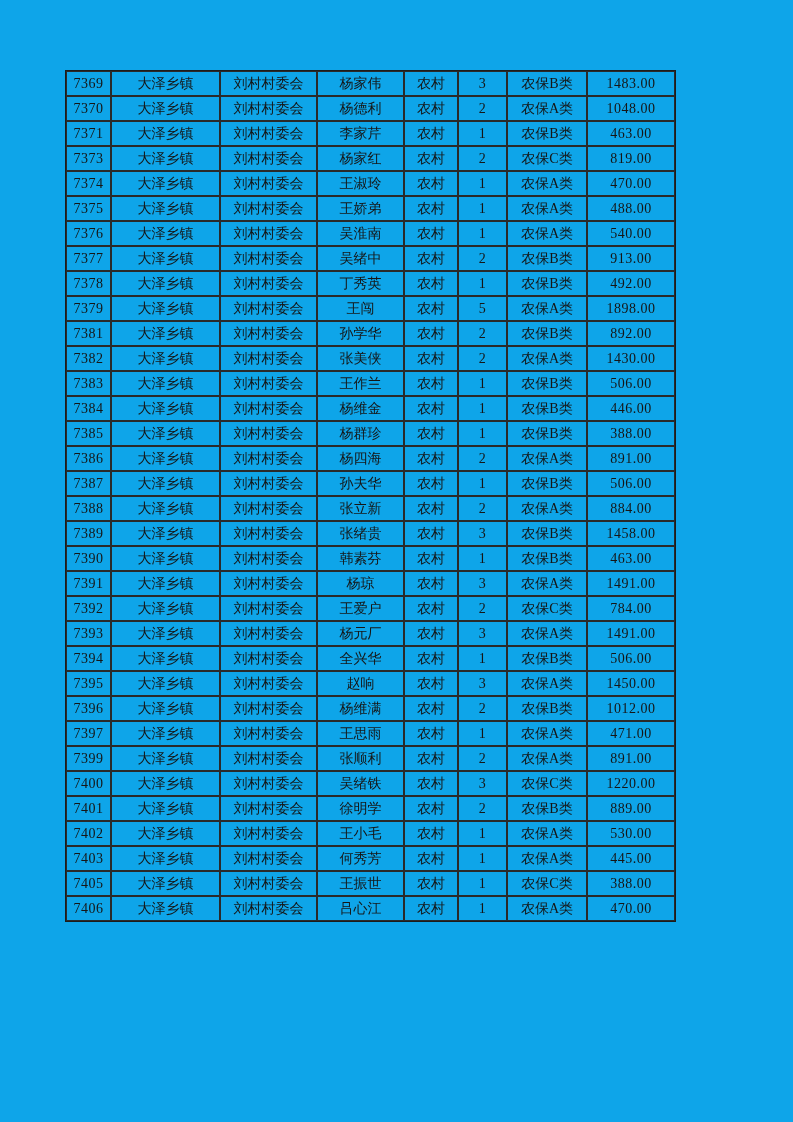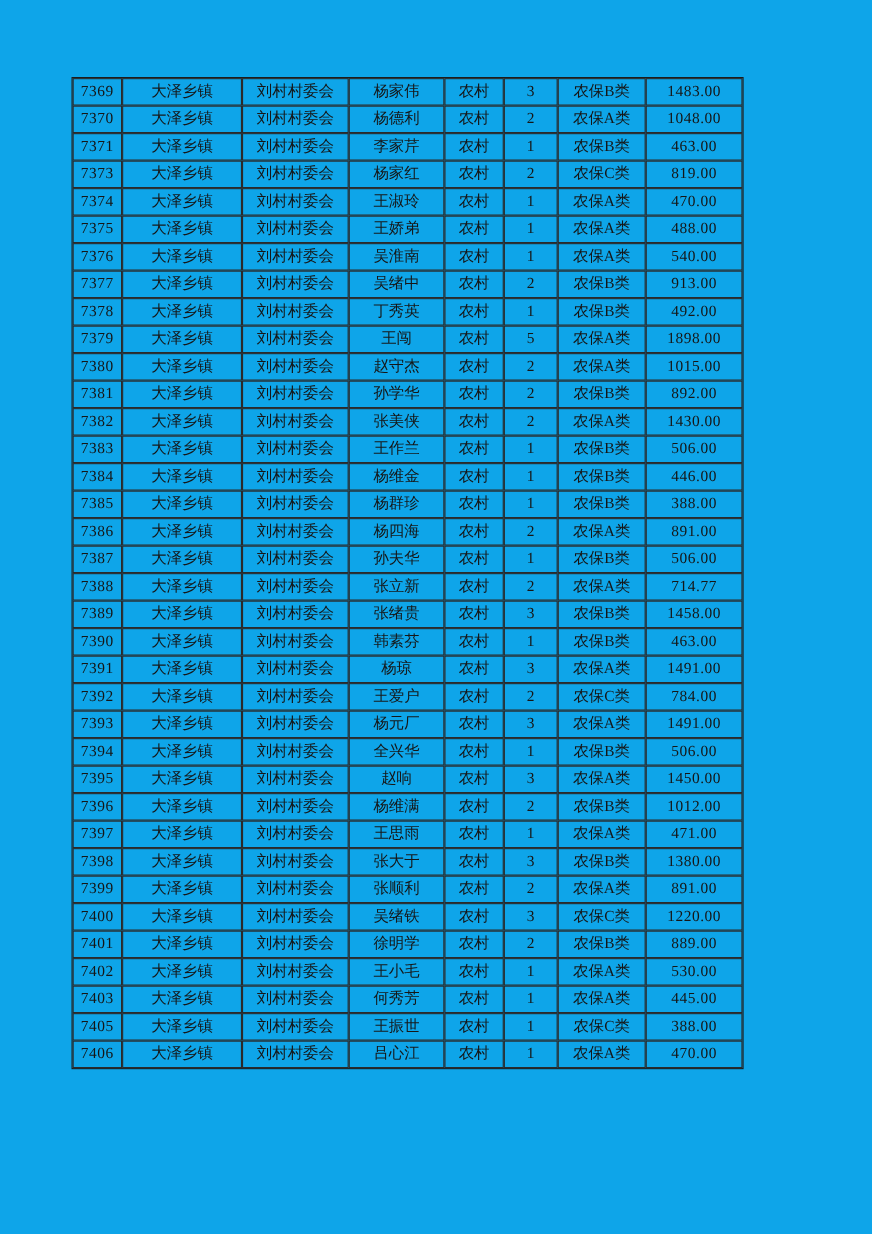--- a/index.html
+++ b/index.html
@@ -159,30 +159,20 @@
           <td class="col-id">7379</td>
           <td class="col-town">大泽乡镇</td>
           <td class="col-village">刘村村委会</td>
           <td class="col-name">王闯</td>
           <td class="col-residence">农村</td>
           <td class="col-count">5</td>
           <td class="col-insurance_type">农保A类</td>
           <td class="col-amount">1898.00</td>
         </tr>
         <tr>
-          <td class="col-id">7380</td>
-          <td class="col-town">大泽乡镇</td>
-          <td class="col-village">刘村村委会</td>
-          <td class="col-name">赵守杰</td>
-          <td class="col-residence">农村</td>
-          <td class="col-count">2</td>
-          <td class="col-insurance_type">农保A类</td>
-          <td class="col-amount">1015.00</td>
-        </tr>
-        <tr>
           <td class="col-id">7381</td>
           <td class="col-town">大泽乡镇</td>
           <td class="col-village">刘村村委会</td>
           <td class="col-name">孙学华</td>
           <td class="col-residence">农村</td>
           <td class="col-count">2</td>
           <td class="col-insurance_type">农保B类</td>
           <td class="col-amount">892.00</td>
         </tr>
         <tr>
@@ -246,21 +236,21 @@
           <td class="col-amount">506.00</td>
         </tr>
         <tr>
           <td class="col-id">7388</td>
           <td class="col-town">大泽乡镇</td>
           <td class="col-village">刘村村委会</td>
           <td class="col-name">张立新</td>
           <td class="col-residence">农村</td>
           <td class="col-count">2</td>
           <td class="col-insurance_type">农保A类</td>
-          <td class="col-amount">714.77</td>
+          <td class="col-amount">884.00</td>
         </tr>
         <tr>
           <td class="col-id">7389</td>
           <td class="col-town">大泽乡镇</td>
           <td class="col-village">刘村村委会</td>
           <td class="col-name">张绪贵</td>
           <td class="col-residence">农村</td>
           <td class="col-count">3</td>
           <td class="col-insurance_type">农保B类</td>
           <td class="col-amount">1458.00</td>
@@ -337,30 +327,20 @@
         </tr>
         <tr>
           <td class="col-id">7397</td>
           <td class="col-town">大泽乡镇</td>
           <td class="col-village">刘村村委会</td>
           <td class="col-name">王思雨</td>
           <td class="col-residence">农村</td>
           <td class="col-count">1</td>
           <td class="col-insurance_type">农保A类</td>
           <td class="col-amount">471.00</td>
-        </tr>
-        <tr>
-          <td class="col-id">7398</td>
-          <td class="col-town">大泽乡镇</td>
-          <td class="col-village">刘村村委会</td>
-          <td class="col-name">张大于</td>
-          <td class="col-residence">农村</td>
-          <td class="col-count">3</td>
-          <td class="col-insurance_type">农保B类</td>
-          <td class="col-amount">1380.00</td>
         </tr>
         <tr>
           <td class="col-id">7399</td>
           <td class="col-town">大泽乡镇</td>
           <td class="col-village">刘村村委会</td>
           <td class="col-name">张顺利</td>
           <td class="col-residence">农村</td>
           <td class="col-count">2</td>
           <td class="col-insurance_type">农保A类</td>
           <td class="col-amount">891.00</td>

